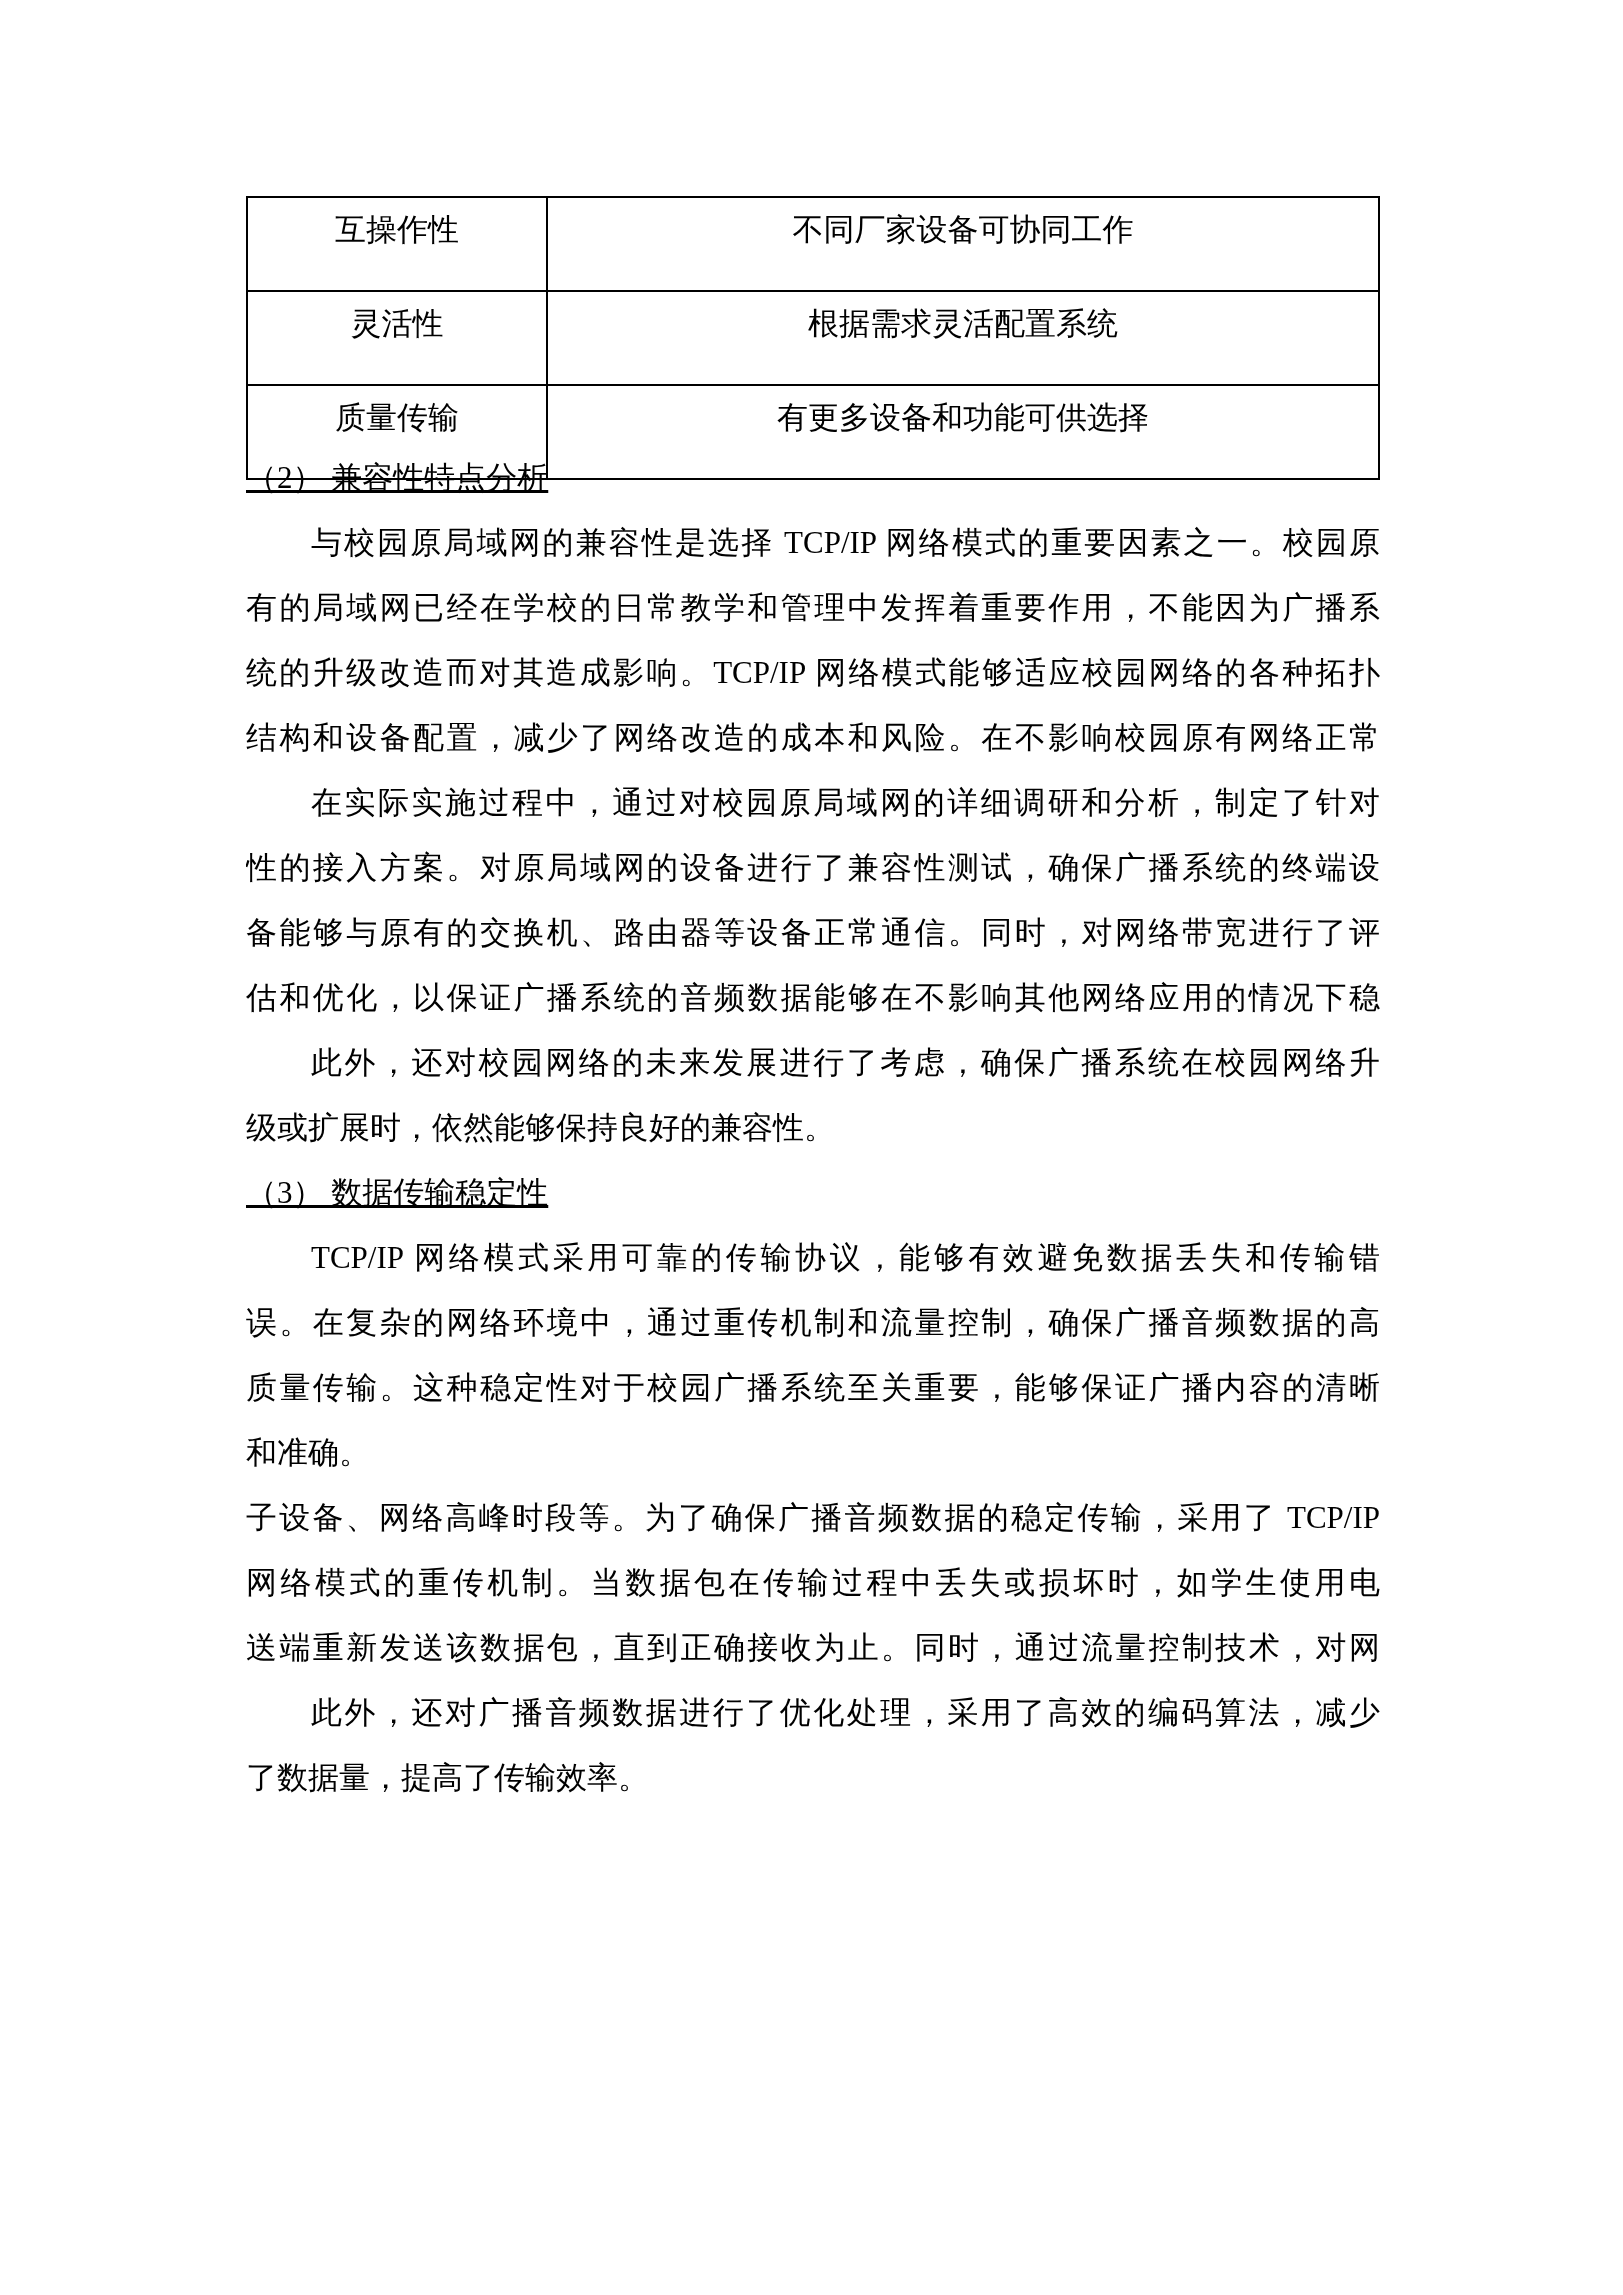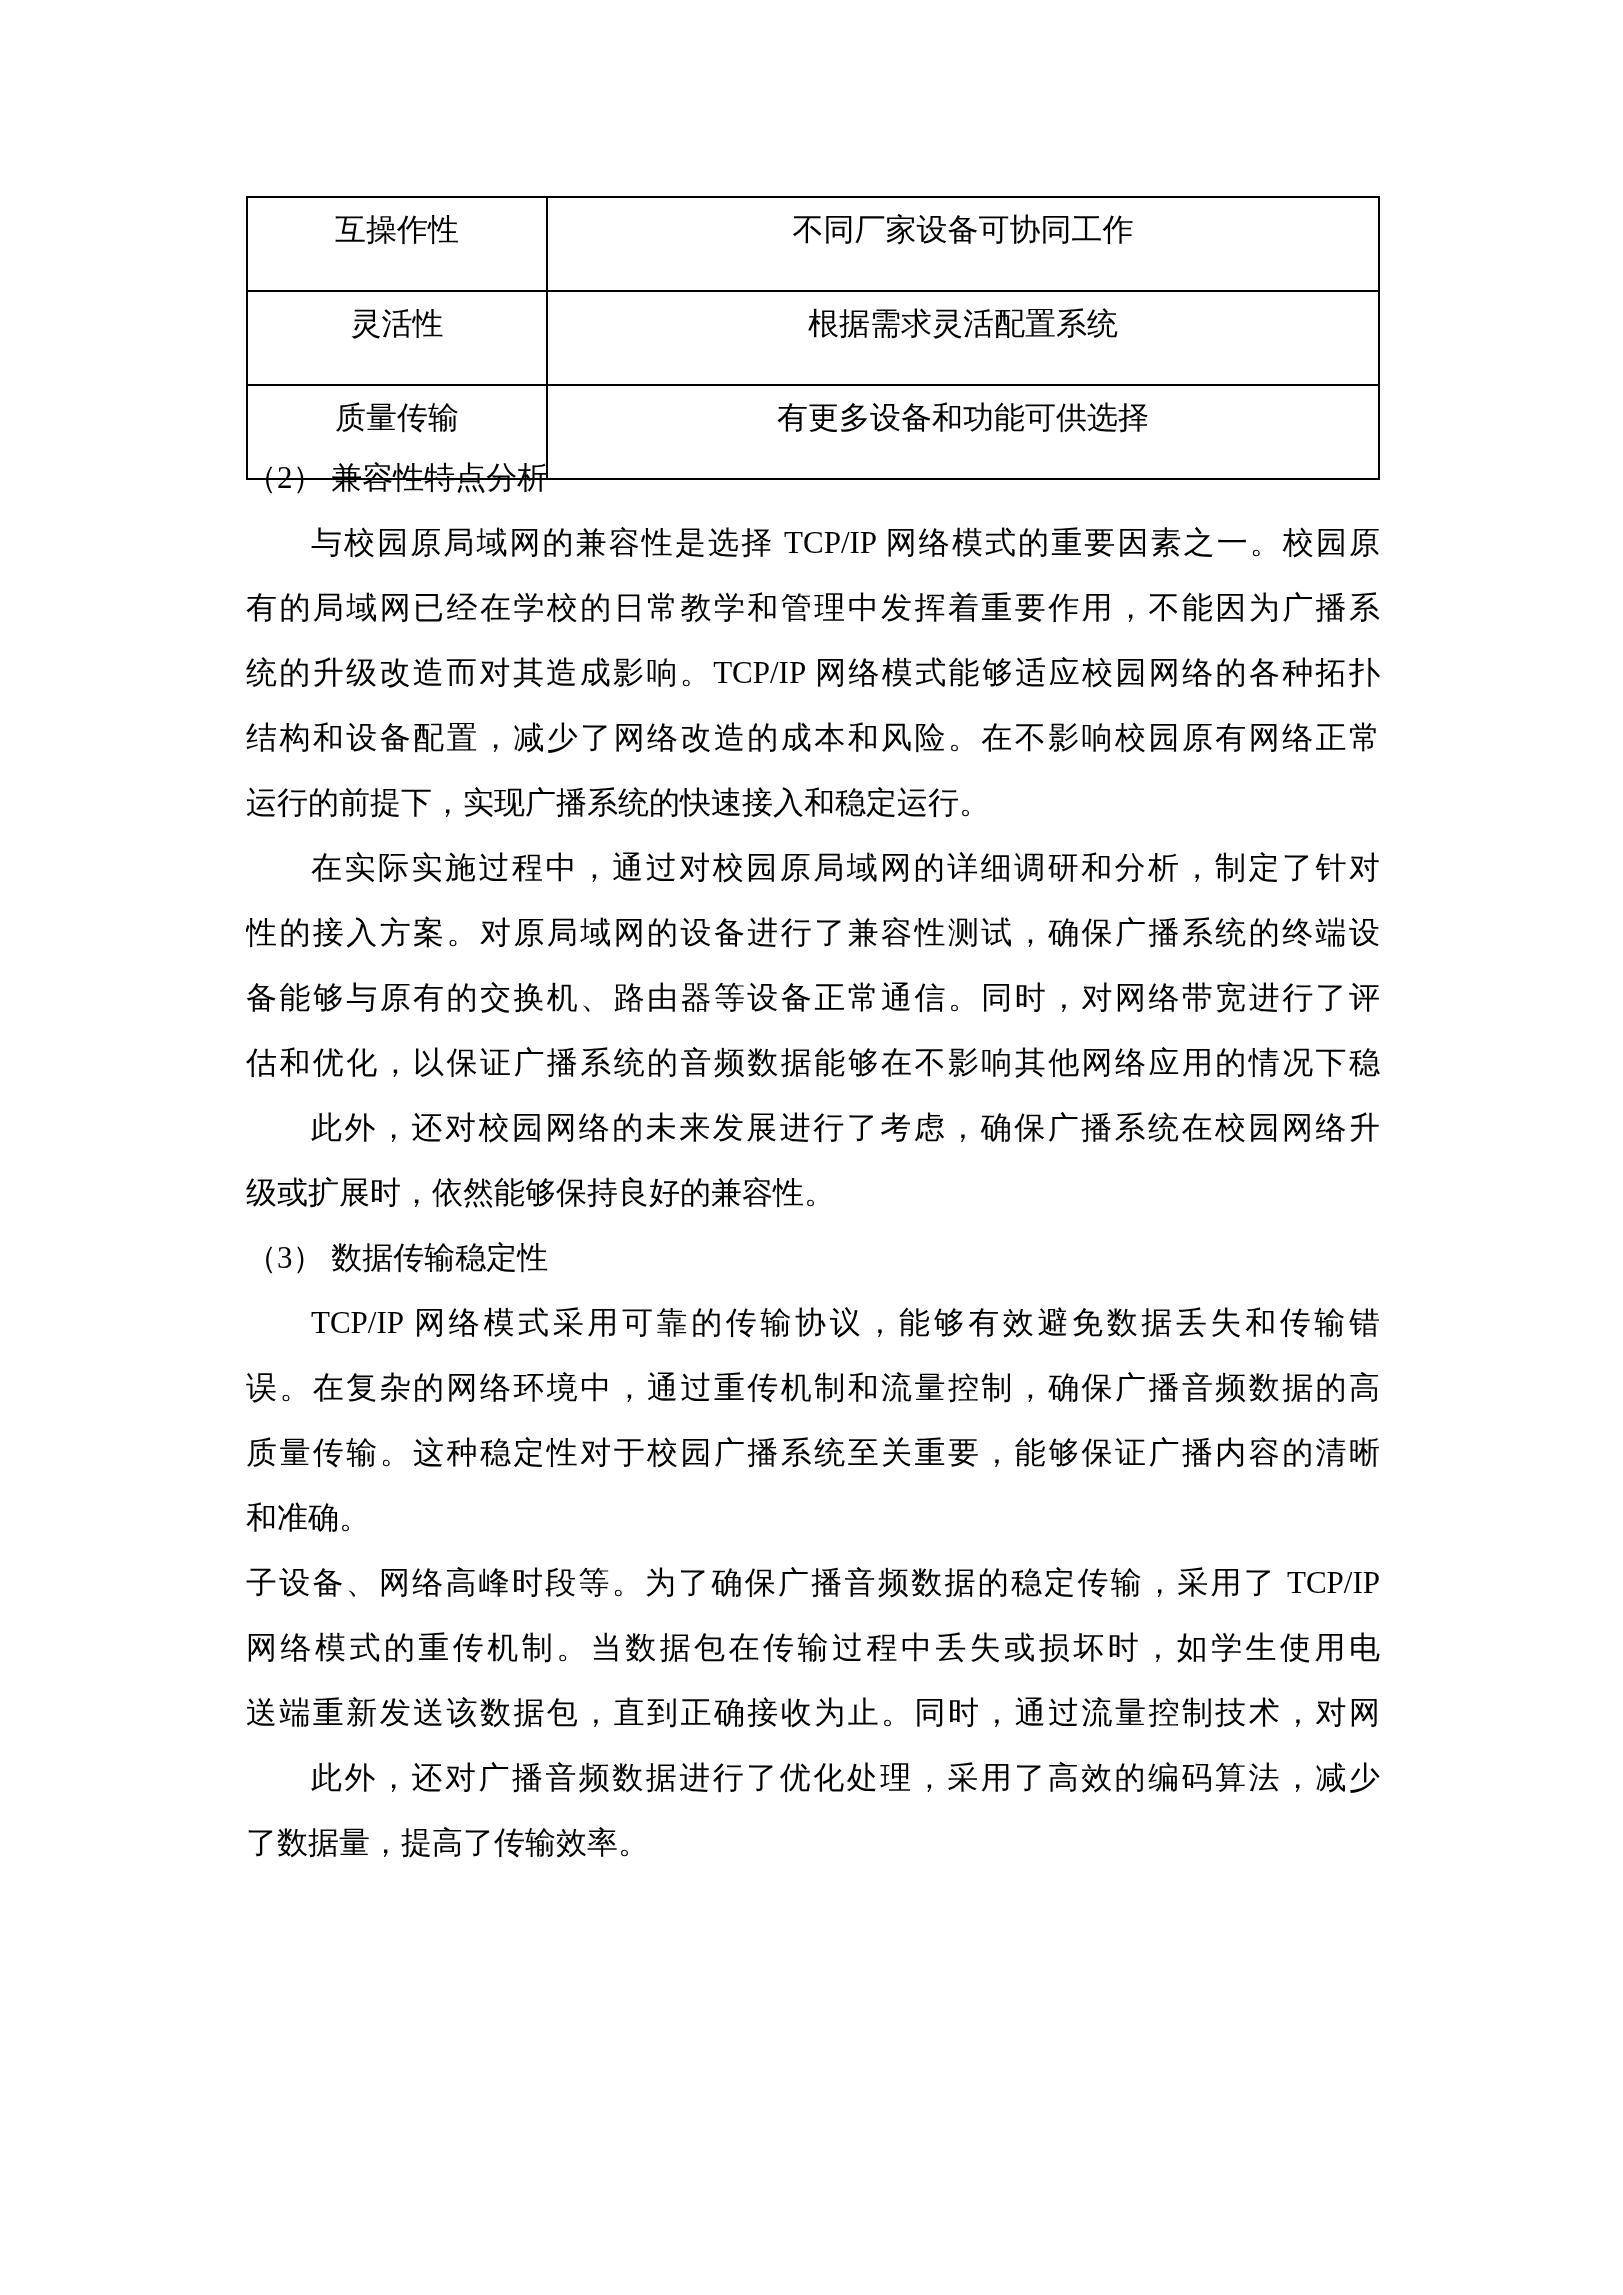--- a/index.html
+++ b/index.html
@@ -45,20 +45,21 @@
     line-height: 65px;
     font-size: 31px;
     text-align: justify;
     text-align-last: justify;
     overflow: hidden;
     white-space: normal;
   }
   .doc-line.heading {
     text-align: center;
     text-align-last: left;
+    text-decoration: underline;
   }
   .doc-line.last { text-align-last: left; }
   .doc-line.first { text-indent: 65px; }
 </style>
 </head>
 <body>
 
 <div class="page">
 
   <table class="ftable">
@@ -79,21 +80,20 @@
   </table>
 
   <div class="textblock">
 
     <div class="doc-line heading">（2） 兼容性特点分析</div>
 
     <div class="doc-line first">与校园原局域网的兼容性是选择 TCP/IP 网络模式的重要因素之一。校园原</div>
     <div class="doc-line">有的局域网已经在学校的日常教学和管理中发挥着重要作用，不能因为广播系</div>
     <div class="doc-line">统的升级改造而对其造成影响。TCP/IP 网络模式能够适应校园网络的各种拓扑</div>
     <div class="doc-line">结构和设备配置，减少了网络改造的成本和风险。在不影响校园原有网络正常</div>
-    <div class="doc-line last">运行的前提下，实现广播系统的快速接入和稳定运行。</div>
 
     <div class="doc-line first">在实际实施过程中，通过对校园原局域网的详细调研和分析，制定了针对</div>
     <div class="doc-line">性的接入方案。对原局域网的设备进行了兼容性测试，确保广播系统的终端设</div>
     <div class="doc-line">备能够与原有的交换机、路由器等设备正常通信。同时，对网络带宽进行了评</div>
     <div class="doc-line">估和优化，以保证广播系统的音频数据能够在不影响其他网络应用的情况下稳</div>
 
     <div class="doc-line first">此外，还对校园网络的未来发展进行了考虑，确保广播系统在校园网络升</div>
     <div class="doc-line last">级或扩展时，依然能够保持良好的兼容性。</div>
 
     <div class="doc-line heading">（3） 数据传输稳定性</div>

